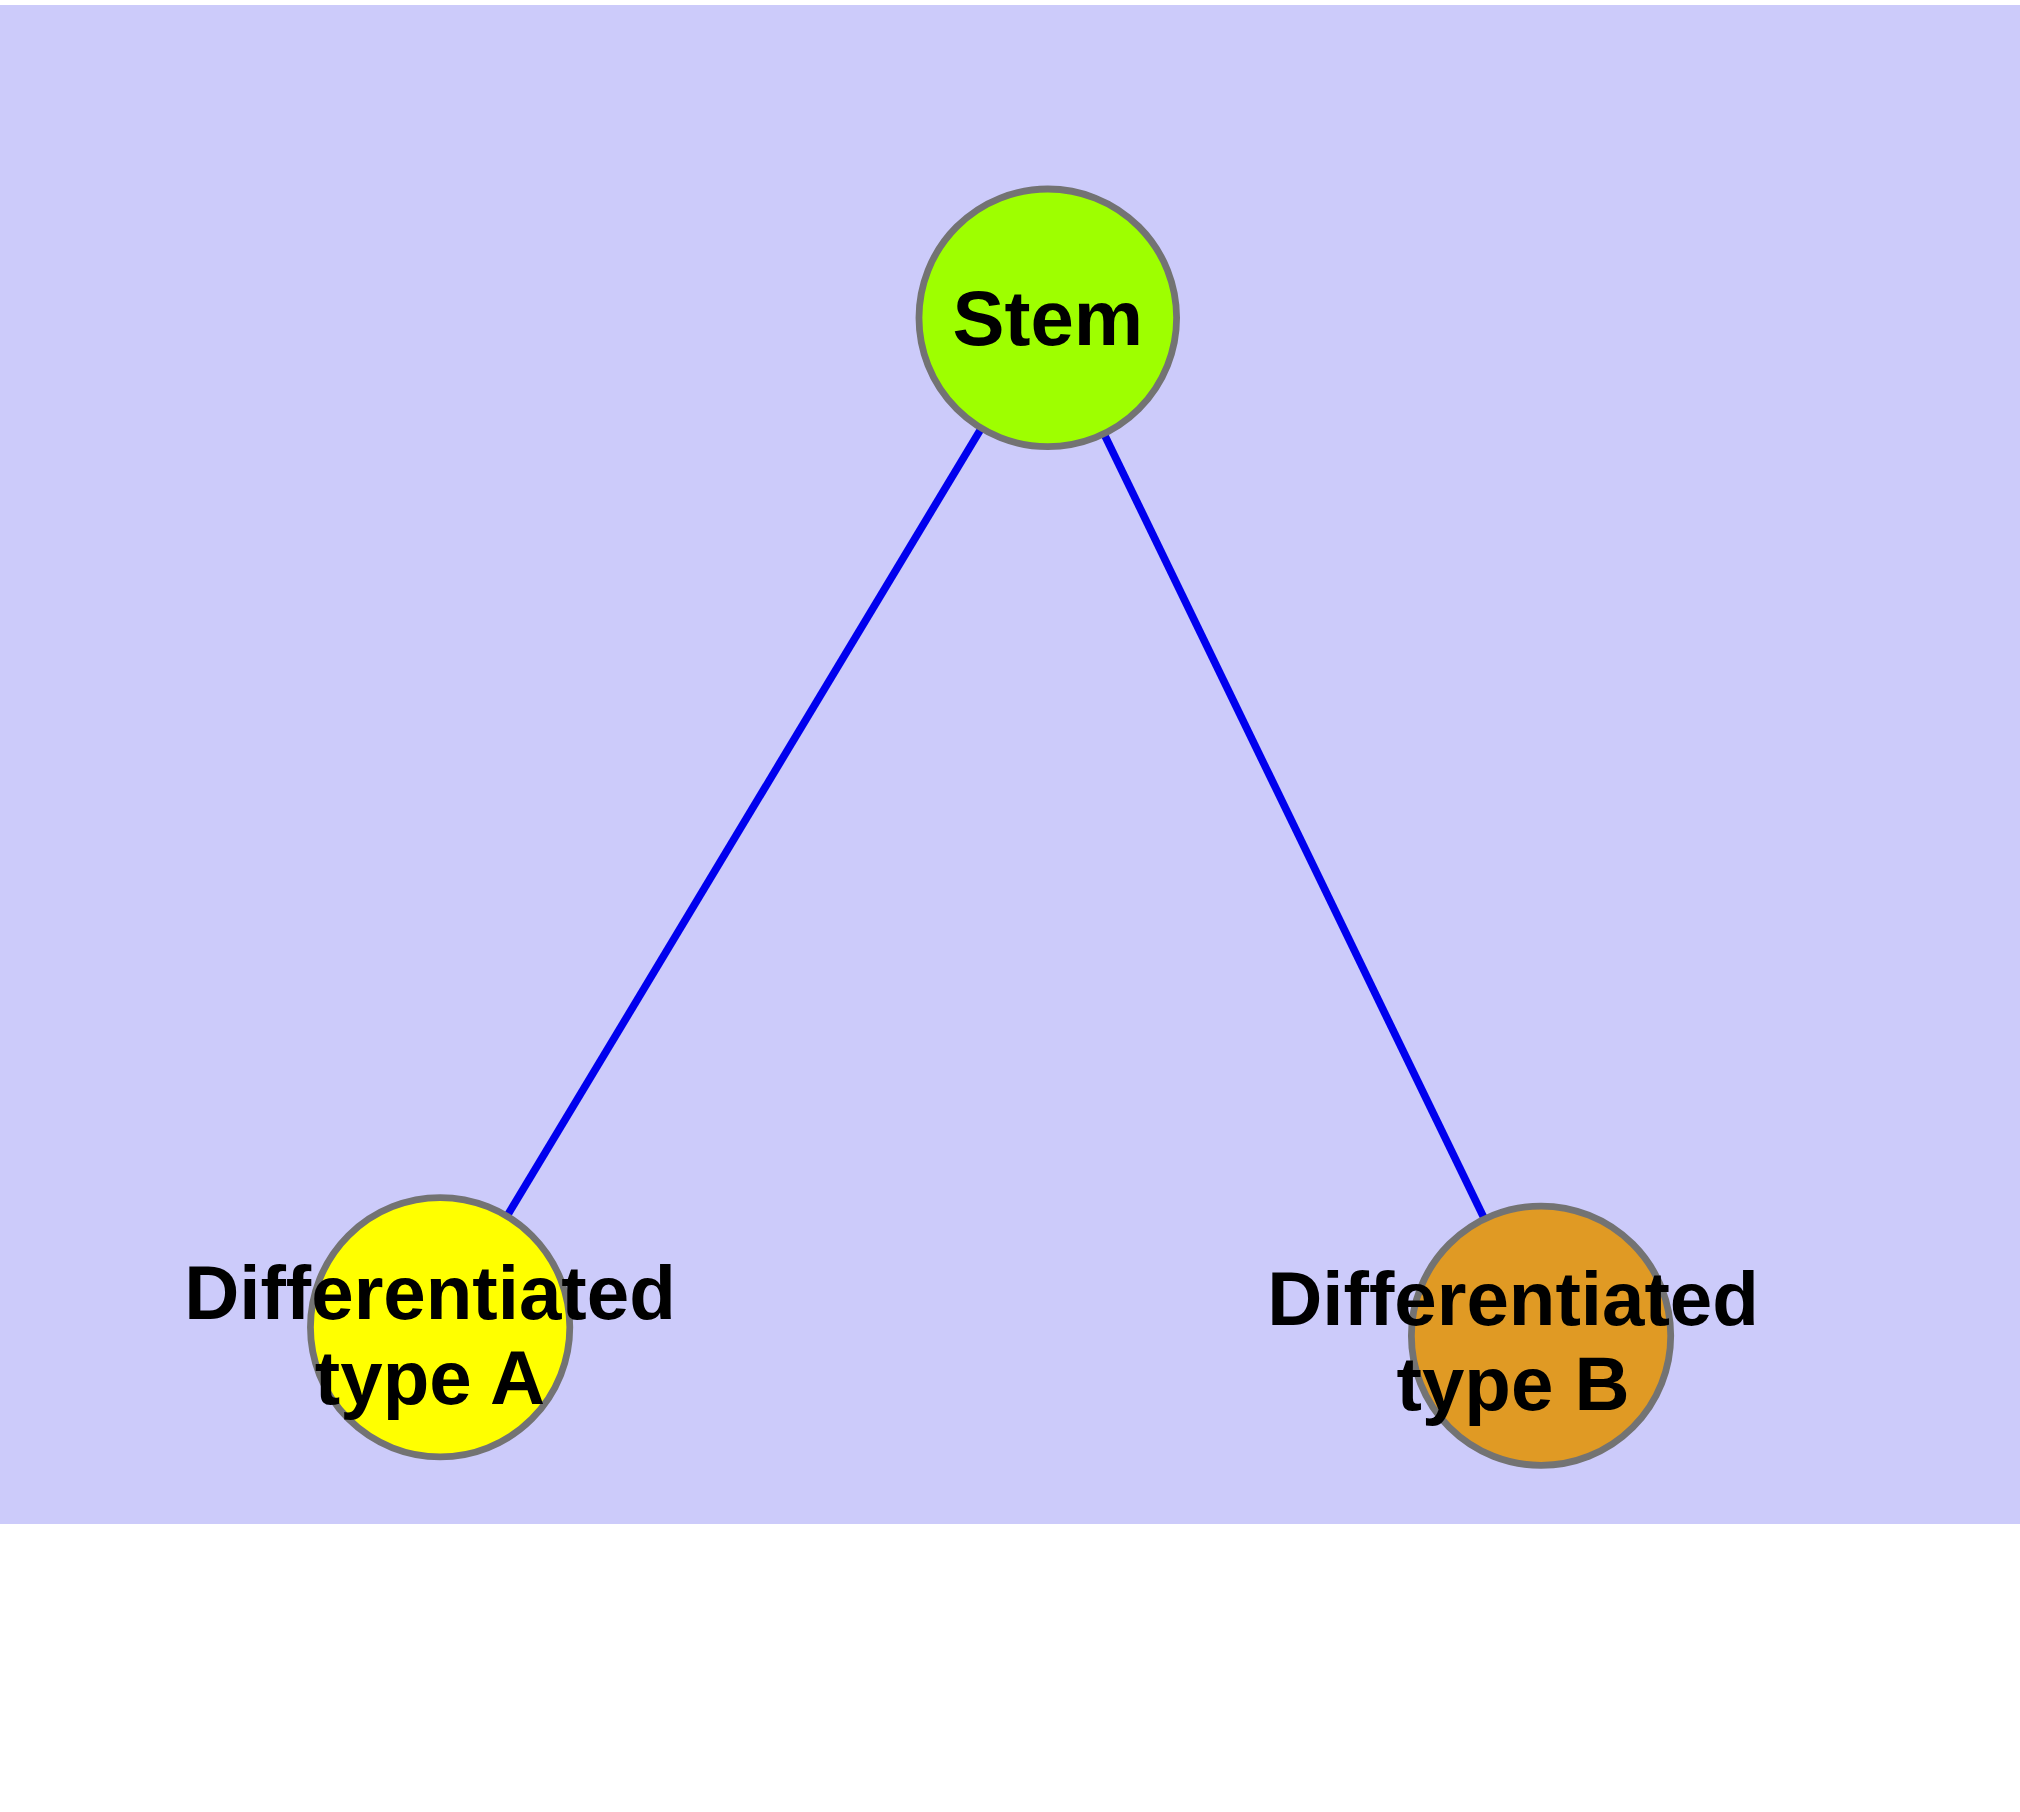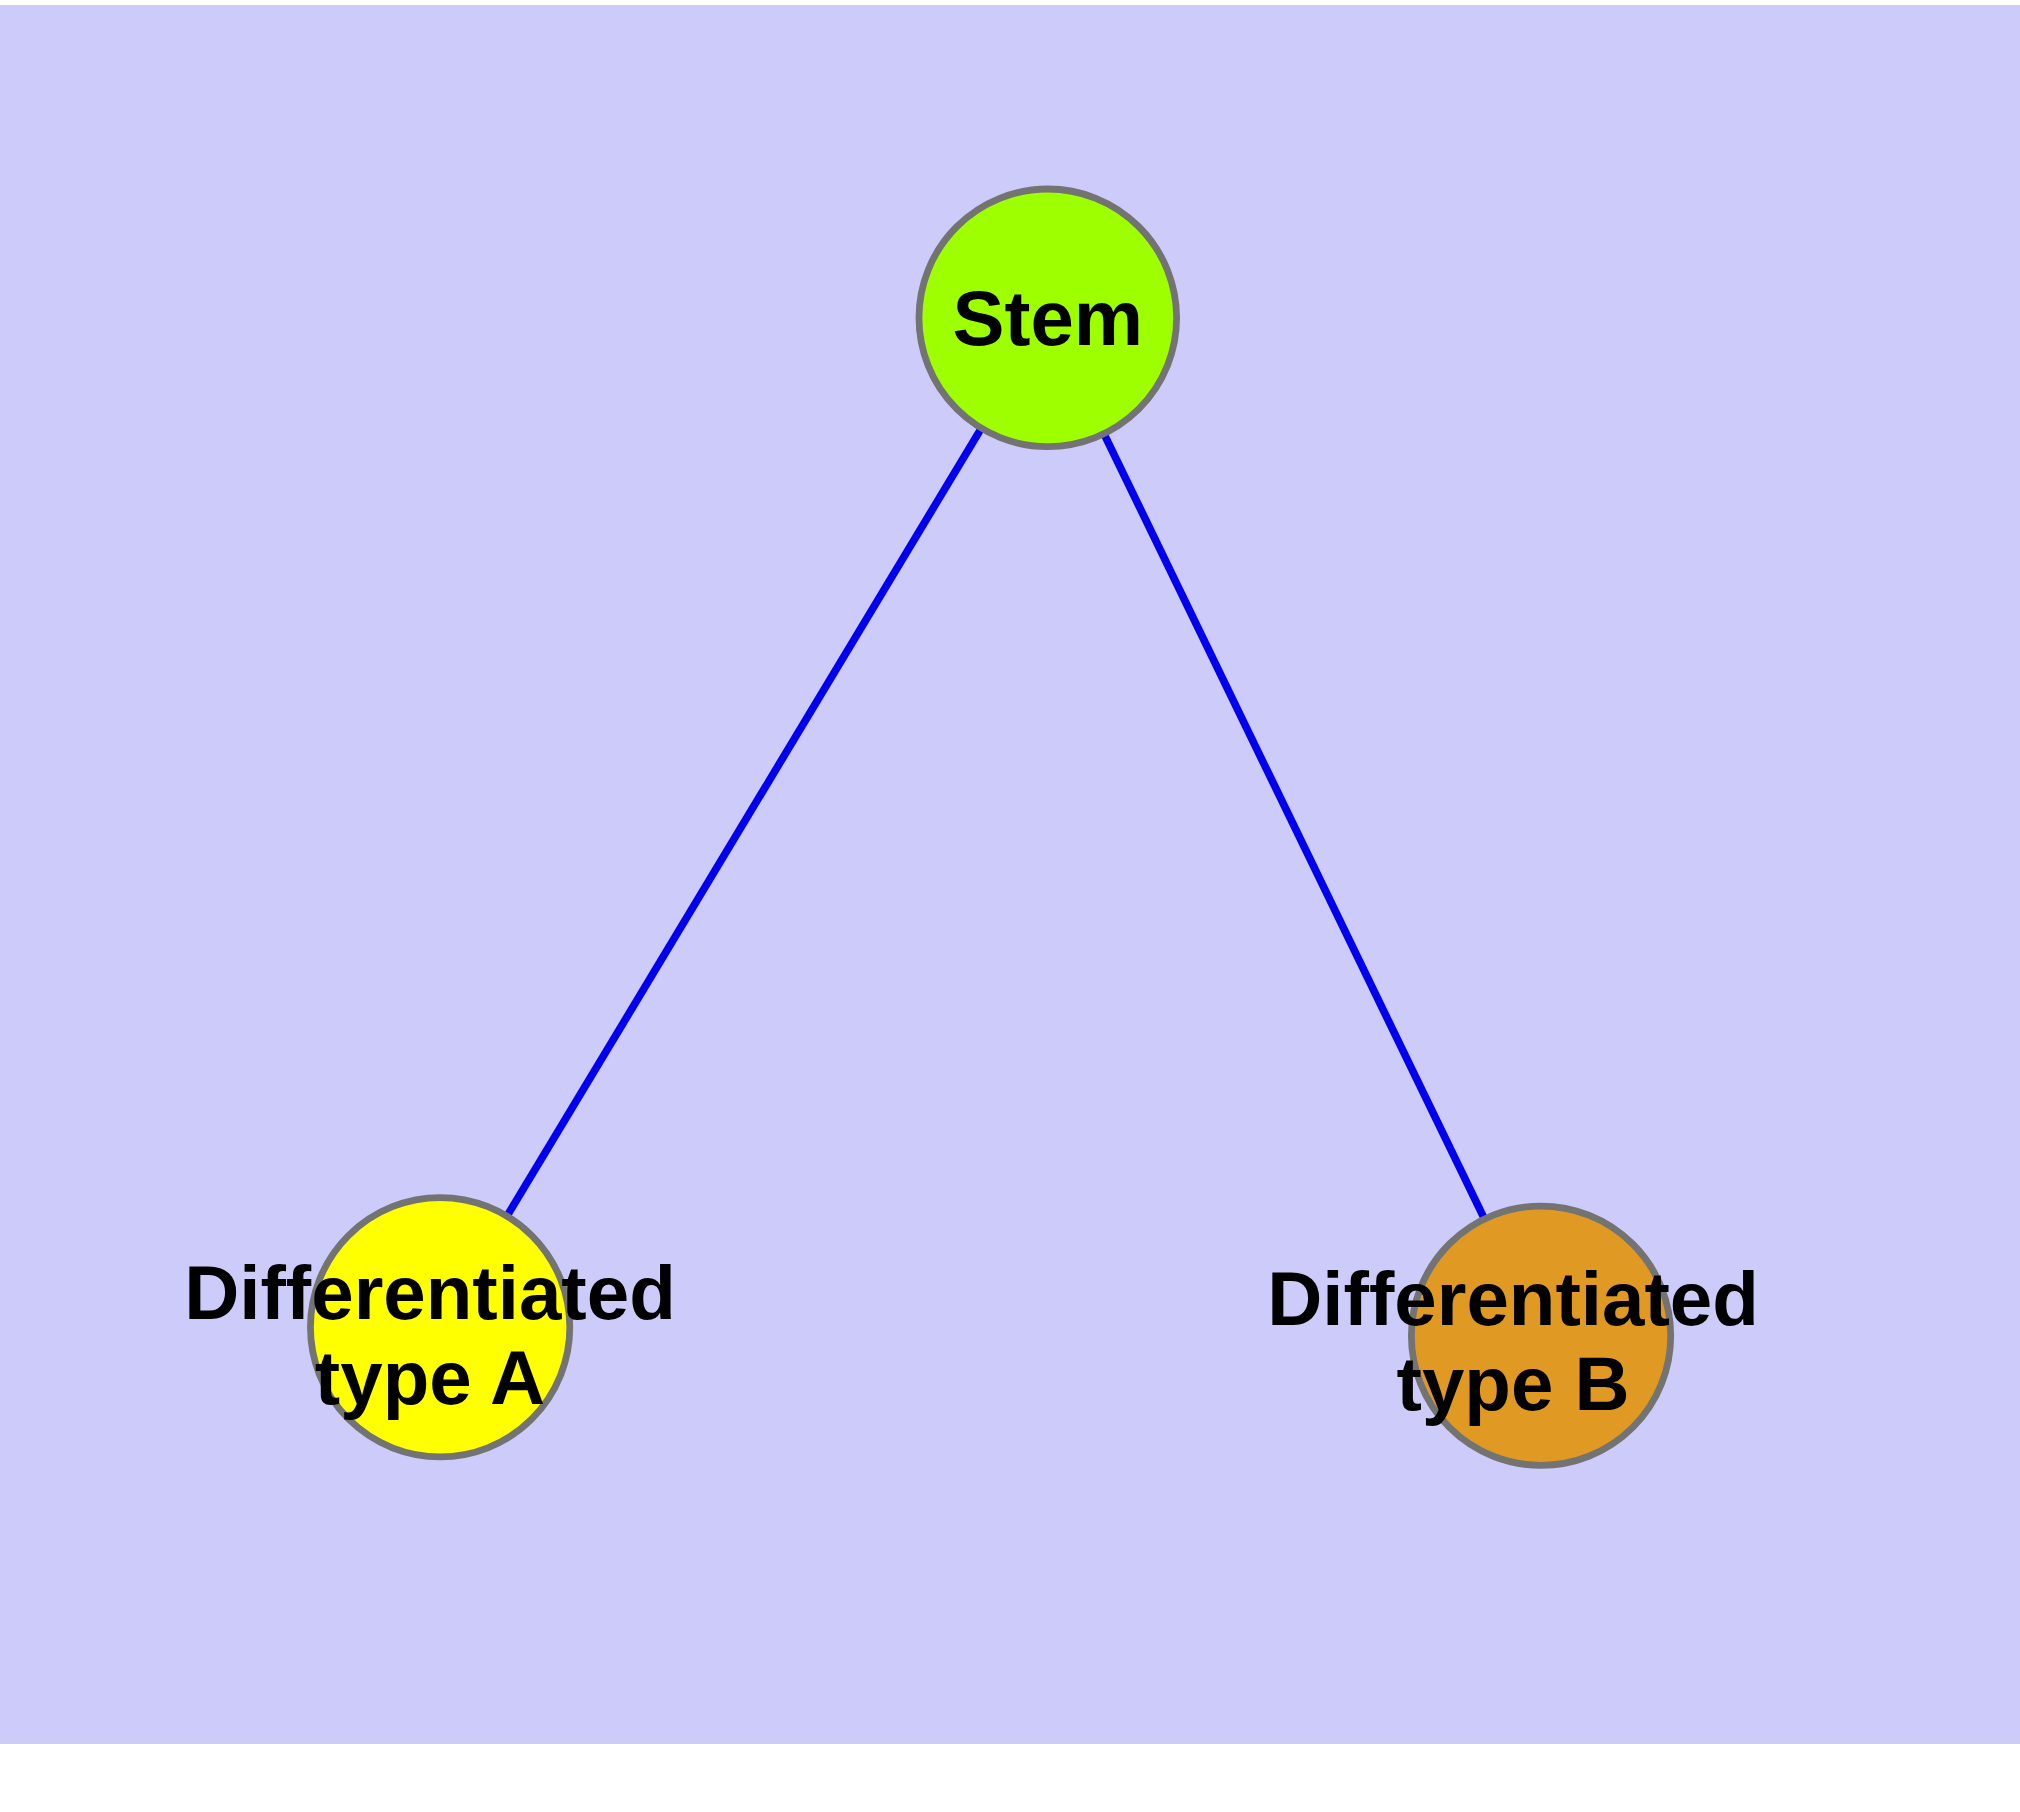--- a/index.html
+++ b/index.html
@@ -3,21 +3,21 @@
 <meta charset="utf-8">
 <style>
   html, body {
     margin: 0;
     padding: 0;
     background: #ffffff;
   }
   #stage {
     position: relative;
     width: 2021px;
-    height: 1744px;
+    height: 1524px;
     overflow: hidden;
     background: #ffffff;
   }
   #canvas-bg {
     position: absolute;
     left: 0;
     top: 5.1px;
     width: 2021px;
     height: 1807px;
   }

